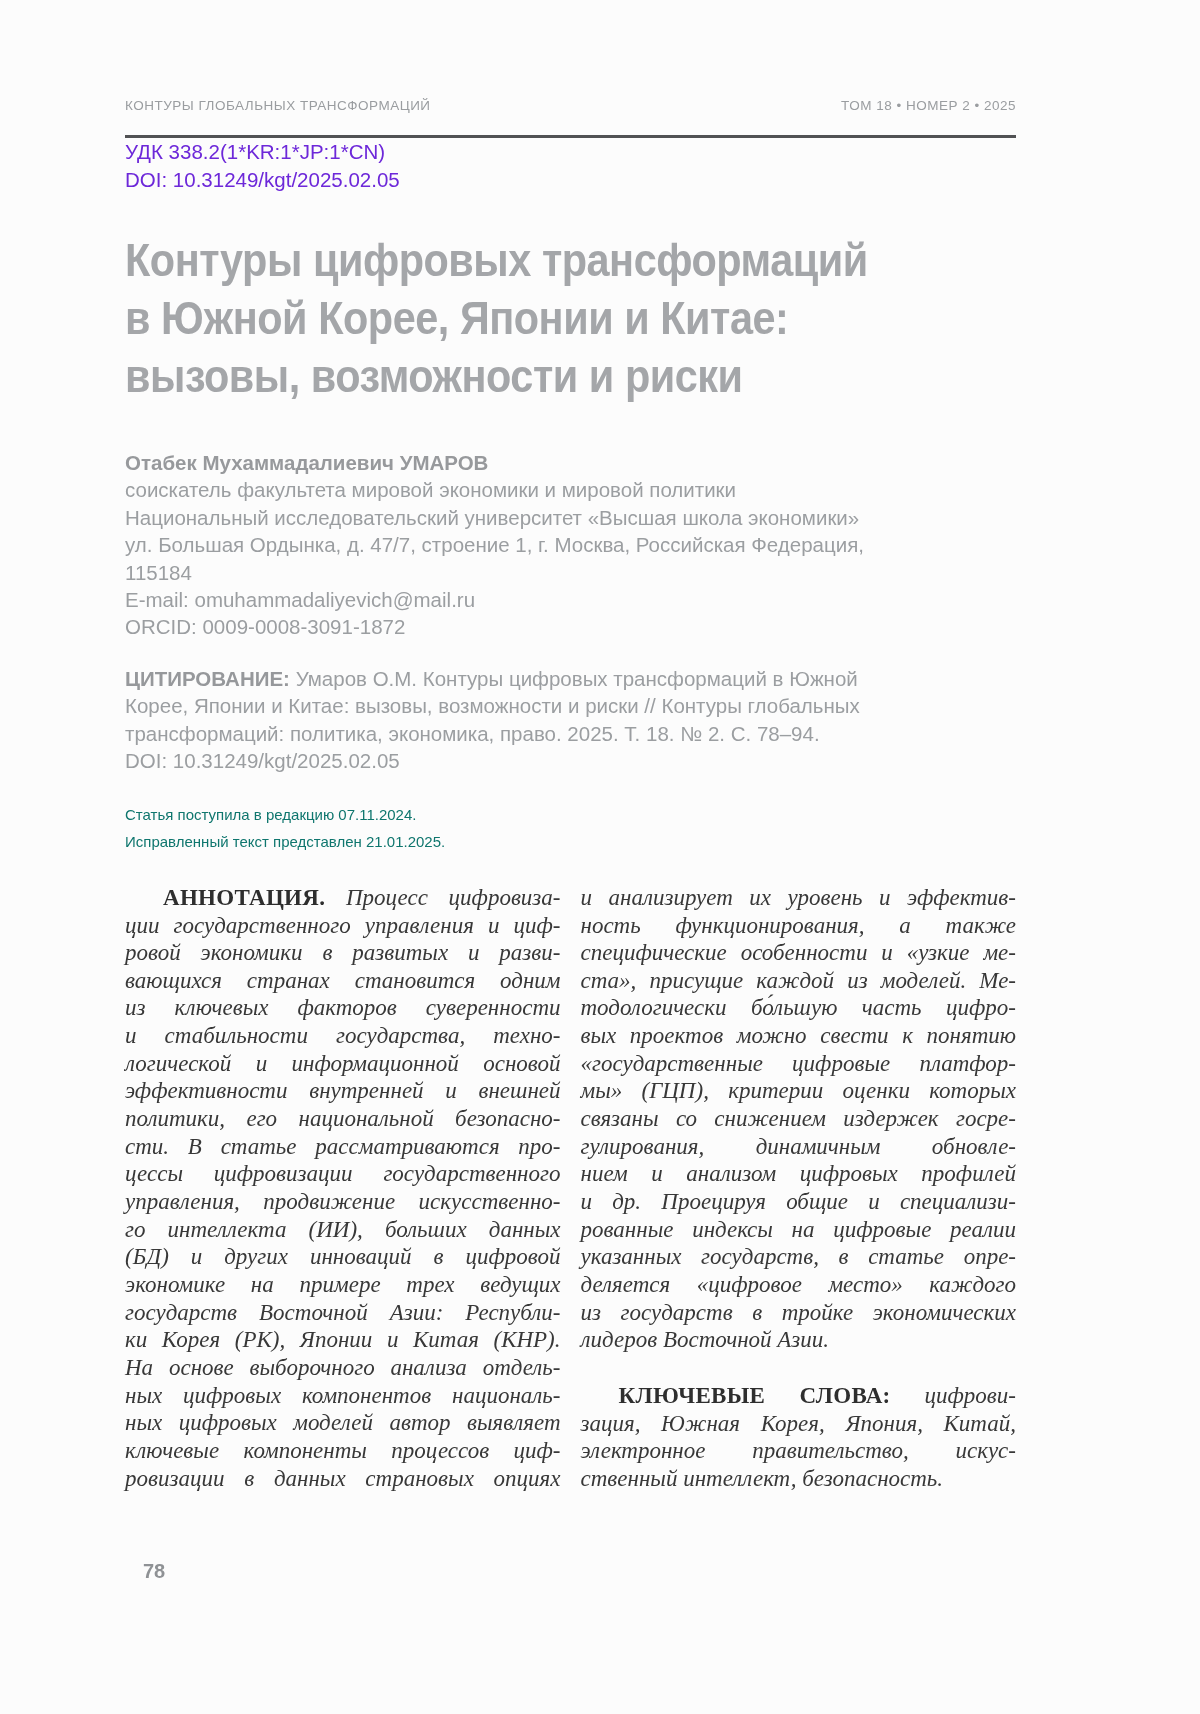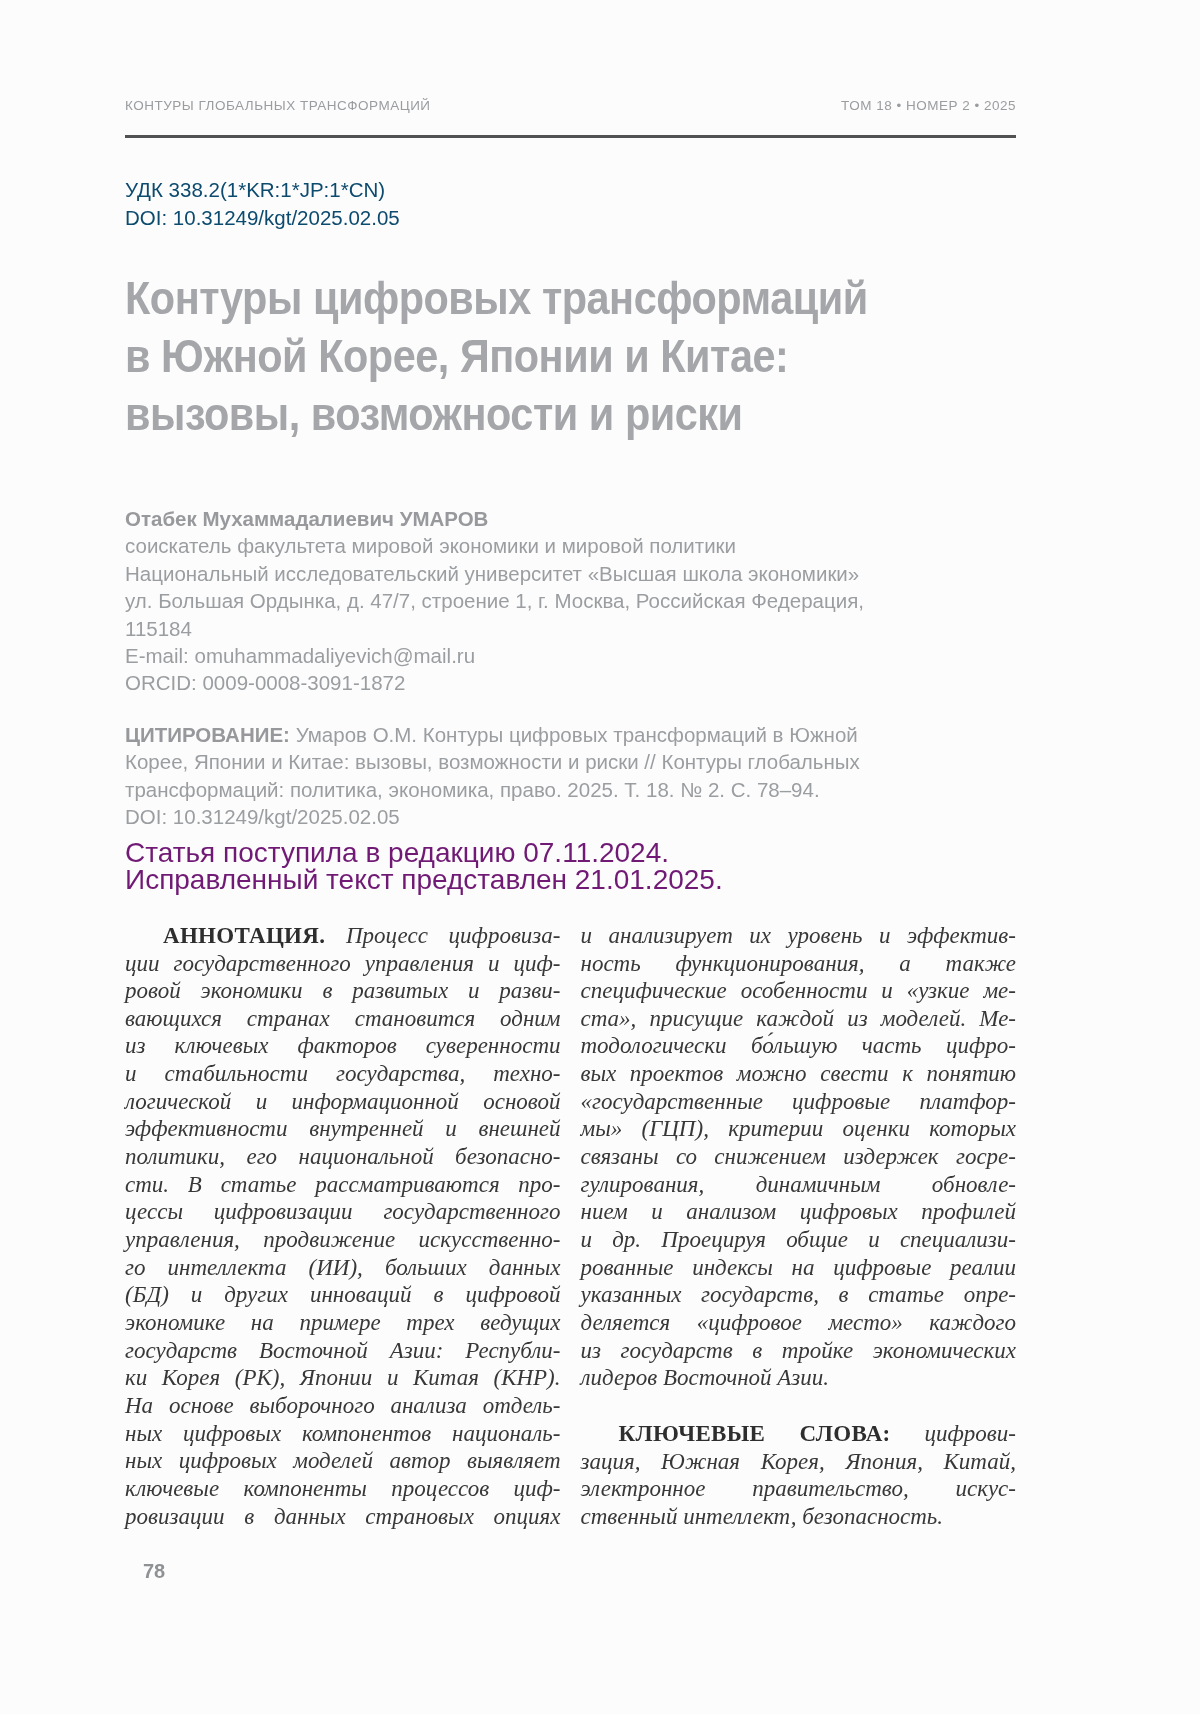--- a/index.html
+++ b/index.html
@@ -13,33 +13,33 @@
   .content{
     position:absolute;left:125px;top:98px;width:891px;
   }
   
   .jheader{
     display:flex;justify-content:space-between;align-items:flex-end;
     font-size:13.5px;letter-spacing:.5px;color:#9a9da0;
     padding-bottom:22px;border-bottom:3px solid #515254;
   }
   
-  .meta{margin-top:38px;font-size:20.5px;line-height:27.5px;color:#0c4a6e;}
+  .meta{font-size:20.5px;line-height:27.5px;color:#6d28d9;}
   .title{
     margin-top:38px;
     font-size:46px;line-height:58px;font-weight:bold;color:#a4a6a9;
     letter-spacing:-.5px;
     transform:scaleX(.9);transform-origin:0 0;
     white-space:nowrap;
   }
-  .author{margin-top:62px;font-size:20.5px;line-height:27.4px;color:#9b9ea1;}
+  .author{margin-top:44px;font-size:20.5px;line-height:27.4px;color:#9b9ea1;}
   .author .name{font-weight:bold;color:#97999c;}
   .citation{margin-top:24px;font-size:20.5px;line-height:27.5px;color:#9b9ea1;}
   .citation .lbl{font-weight:bold;color:#96989b;}
-  .dates{margin-top:8px;font-size:28px;line-height:27.5px;color:#701a75;}
+  .dates{margin-top:26px;font-size:15px;line-height:27.5px;color:#0f766e;}
   
   .abstract{
     margin-top:28px;display:flex;gap:20px;
     font-family:"Liberation Serif",serif;font-style:italic;
     font-size:23px;line-height:27.65px;color:#383838;
   }
   .col{flex:1;min-width:0;}
   .line{text-align:justify;text-align-last:justify;min-height:27.65px;}
   .first-line{text-indent:38px;}
   .blabel{font-style:normal;font-weight:bold;color:#2e2e2e;letter-spacing:.3px;}

